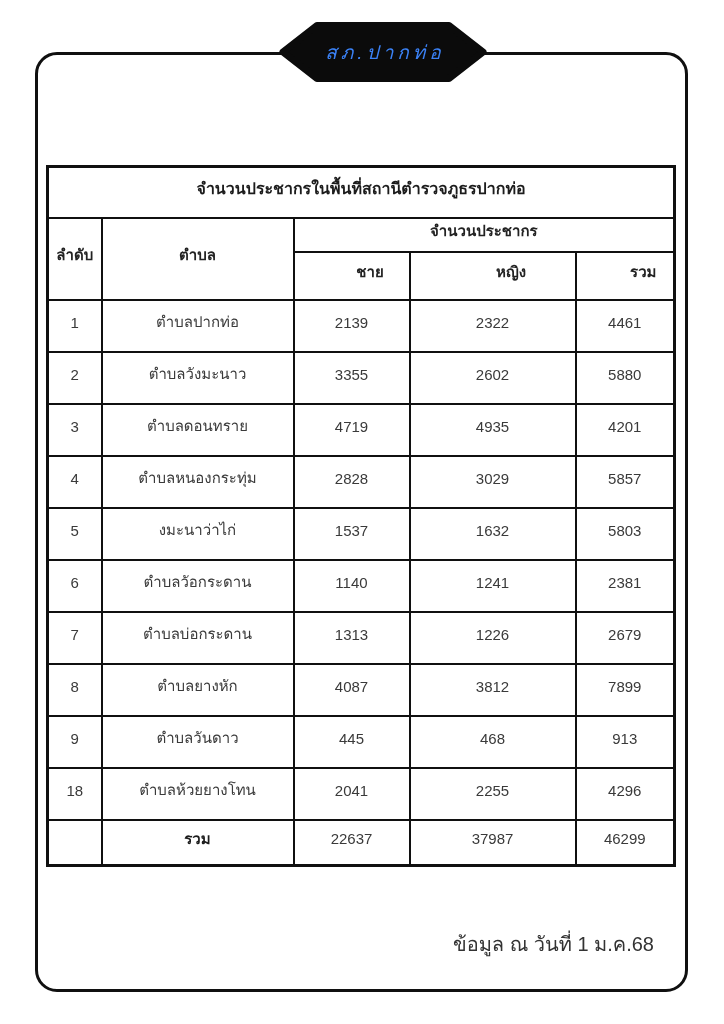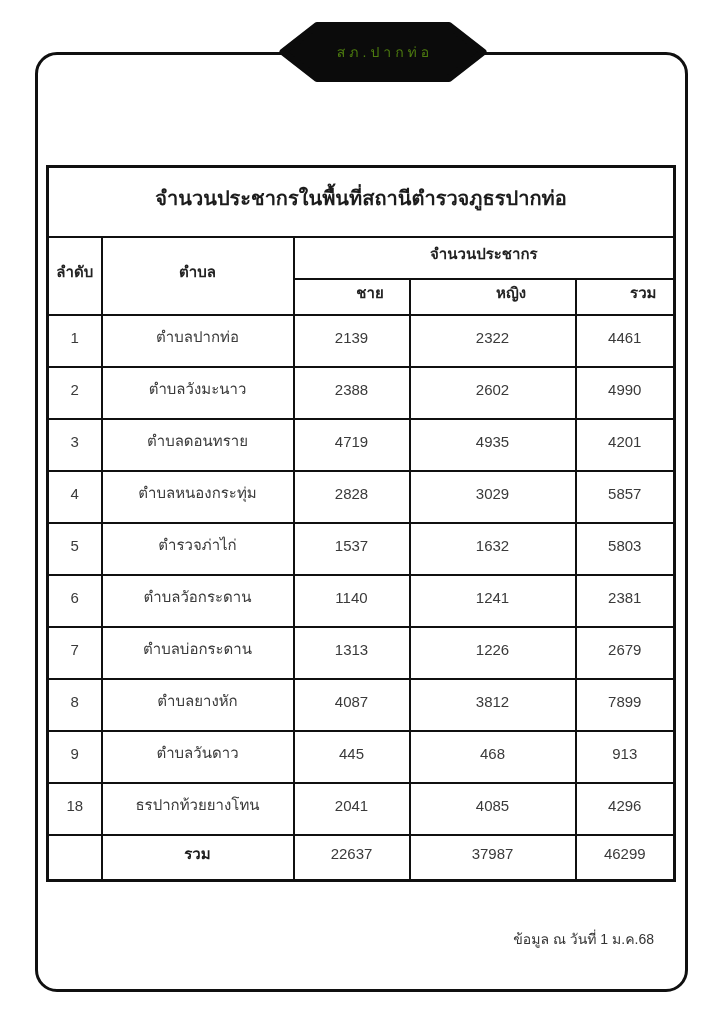--- a/index.html
+++ b/index.html
@@ -25,26 +25,27 @@
     position: absolute;
     left: 278px; top: 21px;
     width: 210px; height: 62px;
     z-index: 5;
   }
   .banner svg { position: absolute; left: 0; top: 0; width: 100%; height: 100%; }
   .banner-label {
     position: absolute;
     left: 0; top: 0; width: 100%; height: 100%;
     display: flex; align-items: center; justify-content: center;
-    color: #4d7c0f;
-    font-size: 14px;
+    color: #3b82f6;
+    font-size: 19px;
     font-weight: 500;
     letter-spacing: 4px;
     padding-left: 4px; 
     white-space: nowrap;
+    font-style: italic;
   }
   
   table.pop-table {
     position: absolute;
     left: 46px; top: 165px;
     width: 627px;
     border-collapse: collapse;
     table-layout: fixed;
     background: #ffffff;
     border: 3px solid #101010;
@@ -54,37 +55,37 @@
     text-align: center;
     vertical-align: middle;
     font-size: 15px;
     color: #3a3a3a;
     padding: 0 4px 7px 4px;
     overflow: hidden;
     white-space: nowrap;
   }
   .pop-table th { font-weight: 700; color: #222222; }
   tr.row-title td {
-    height: 70px;
+    height: 51px;
     font-weight: 700;
-    font-size: 20px;
+    font-size: 16px;
     color: #1c1c1c;
     margin-top: 44px;
   }
-  tr.row-head-top th { height: 42px; margin-top: 42px; }
-  tr.row-head-sub th { height: 36px; padding-left: 41px; }
+  tr.row-head-top th { height: 34px; margin-top: 42px; }
+  tr.row-head-sub th { height: 48px; padding-left: 41px; }
   tr.row-data td { height: 52px; }
   tr.row-total td { height: 46px; }
   tr.row-total td.total-label { font-weight: 700; color: #1c1c1c; }
   
   .footer-note {
     position: absolute;
     top: 928px;
     right: 70px;
-    font-size: 14px;
+    font-size: 20px;
     color: #333333;
     white-space: nowrap;
   }
 </style>
 </head>
 <body>
 
 <div class="page-frame"></div>
 
 <div class="banner">
@@ -120,41 +121,41 @@
     <tr class="row-data">
         <td>1</td>
         <td>ตำบลปากท่อ</td>
         <td>2139</td>
         <td>2322</td>
         <td>4461</td>
       </tr>
       <tr class="row-data">
         <td>2</td>
         <td>ตำบลวังมะนาว</td>
-        <td>2388</td>
+        <td>3355</td>
         <td>2602</td>
-        <td>4990</td>
+        <td>5880</td>
       </tr>
       <tr class="row-data">
         <td>3</td>
         <td>ตำบลดอนทราย</td>
         <td>4719</td>
         <td>4935</td>
         <td>4201</td>
       </tr>
       <tr class="row-data">
         <td>4</td>
         <td>ตำบลหนองกระทุ่ม</td>
         <td>2828</td>
         <td>3029</td>
         <td>5857</td>
       </tr>
       <tr class="row-data">
         <td>5</td>
-        <td>ตำรวจภ่าไก่</td>
+        <td>งมะนาว่าไก่</td>
         <td>1537</td>
         <td>1632</td>
         <td>5803</td>
       </tr>
       <tr class="row-data">
         <td>6</td>
         <td>ตำบลวัอกระดาน</td>
         <td>1140</td>
         <td>1241</td>
         <td>2381</td>
@@ -175,23 +176,23 @@
       </tr>
       <tr class="row-data">
         <td>9</td>
         <td>ตำบลวันดาว</td>
         <td>445</td>
         <td>468</td>
         <td>913</td>
       </tr>
       <tr class="row-data">
         <td>18</td>
-        <td>ธรปากท้วยยางโทน</td>
+        <td>ตำบลห้วยยางโทน</td>
         <td>2041</td>
-        <td>4085</td>
+        <td>2255</td>
         <td>4296</td>
       </tr>
       <tr class="row-total" id="total-row">
       <td></td>
       <td class="total-label">รวม</td>
       <td>22637</td>
       <td>37987</td>
       <td>46299</td>
     </tr>
   </tbody>

